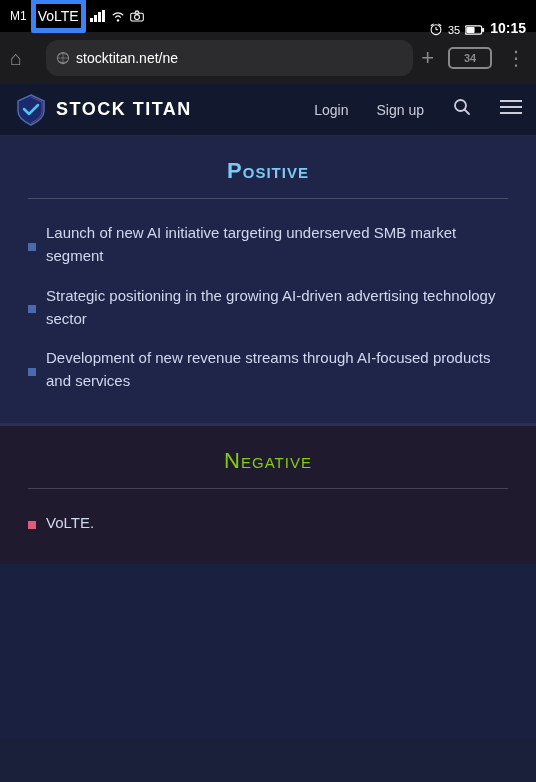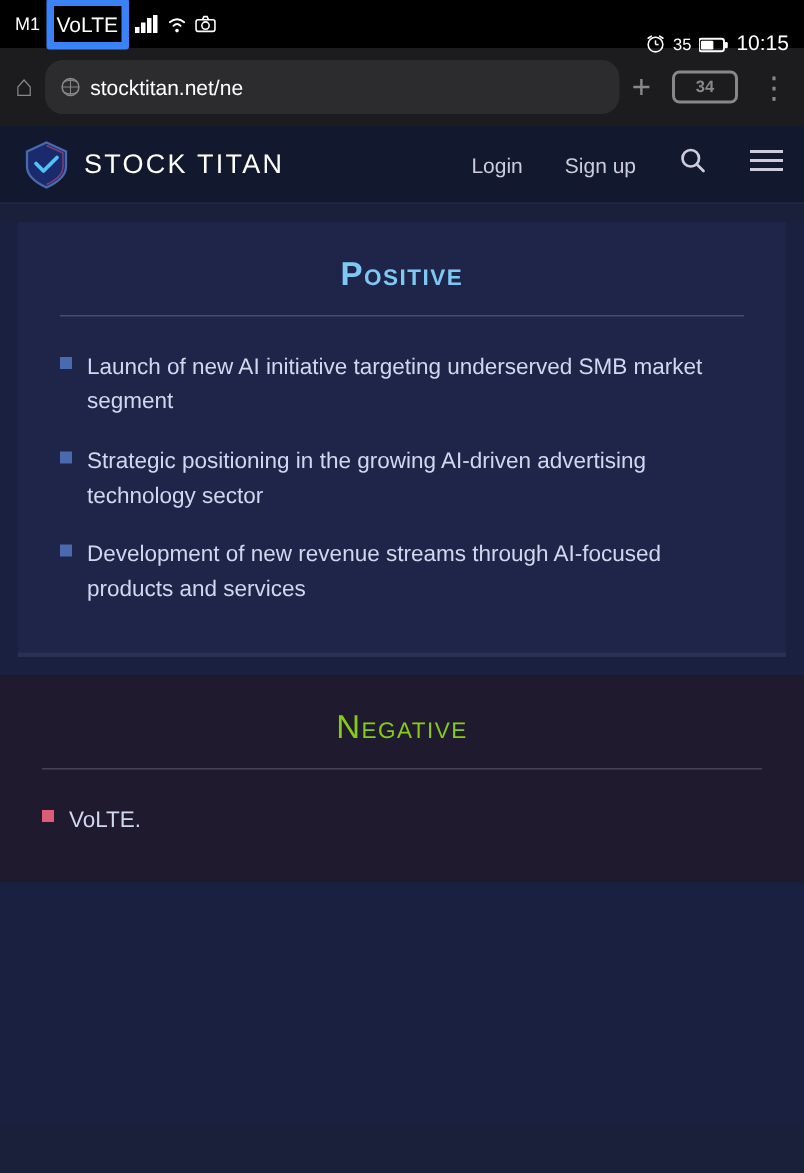--- a/index.html
+++ b/index.html
@@ -44,20 +44,21 @@
     }
     .browser-url-box {
       flex: 1;
       background: #2c2c2e;
       border-radius: 12px;
       height: 36px;
       display: flex;
       align-items: center;
       padding: 0 10px;
       gap: 6px;
+      margin-left: 16px;
     }
     .browser-url-text {
       color: #fff;
       font-size: 14px;
       flex: 1;
     }
     .browser-actions {
       display: flex;
       align-items: center;
       gap: 14px;
@@ -92,21 +93,21 @@
       gap: 8px;
       flex: 1;
     }
     .logo-icon {
       width: 34px;
       height: 34px;
     }
     .nav-title {
       color: #fff;
       font-size: 18px;
-      font-weight: 400;
+      font-weight: 700;
       letter-spacing: 1.5px;
       text-transform: uppercase;
     }
     .nav-actions {
       display: flex;
       align-items: center;
       gap: 28px;
     }
     .nav-btn {
       color: #ccd;
@@ -124,21 +125,21 @@
 
     
     .main-content {
       background: #1a2040;
       min-height: 602px;
     }
 
     
     .positive-card {
       background: #1e2548;
-      margin: 12px;
+      margin: 0;
       padding: 22px 28px 30px 28px;
       border-bottom: 3px solid rgba(255,255,255,0.05);
     }
     .card-title-positive {
       text-align: center;
       color: #7ec8f4;
       font-size: 22px;
       font-weight: 900;
       font-variant: small-caps;
       letter-spacing: 1px;
@@ -150,21 +151,21 @@
       margin-bottom: 22px;
     }
     .bullet-list {
       list-style: none;
       display: flex;
       flex-direction: column;
       gap: 16px;
     }
     .bullet-item {
       display: flex;
-      align-items: flex-start;
+      align-items: center;
       gap: 10px;
       color: #d0d8f0;
       font-size: 15px;
       line-height: 1.55;
     }
     .bullet-square {
       width: 8px;
       height: 8px;
       background: #4a6ab0;
       flex-shrink: 0;
@@ -228,21 +229,21 @@
       <path d="M3 5 L6 3" stroke="#fff" stroke-width="1.5" stroke-linecap="round"></path>
       <path d="M17 5 L14 3" stroke="#fff" stroke-width="1.5" stroke-linecap="round"></path>
     </svg>
     <span style="font-size:11px;">35</span>
 
     <svg width="20" height="12" viewBox="0 0 24 12">
       <rect x="0" y="1" width="20" height="10" rx="2" fill="none" stroke="#fff" stroke-width="1.5"></rect>
       <rect x="20.5" y="3.5" width="2.5" height="5" rx="1" fill="#fff"></rect>
       <rect x="1.5" y="2.5" width="10" height="7" rx="1" fill="#fff"></rect>
     </svg>
-    <span style="font-size:14px;font-weight:400;margin-top:24px;">10:15</span>
+    <span style="font-size:14px;font-weight:700;margin-top:24px;">10:15</span>
   </div>
 </div>
 
 <div class="browser-bar">
   <span class="browser-home">⌂</span>
   <div class="browser-url-box">
     <svg width="14" height="14" viewBox="0 0 20 20">
       <circle cx="10" cy="10" r="8" fill="none" stroke="#888" stroke-width="1.5"></circle>
       <line x1="10" y1="2" x2="10" y2="18" stroke="#888" stroke-width="1"></line>
       <line x1="2" y1="10" x2="18" y2="10" stroke="#888" stroke-width="1"></line>

